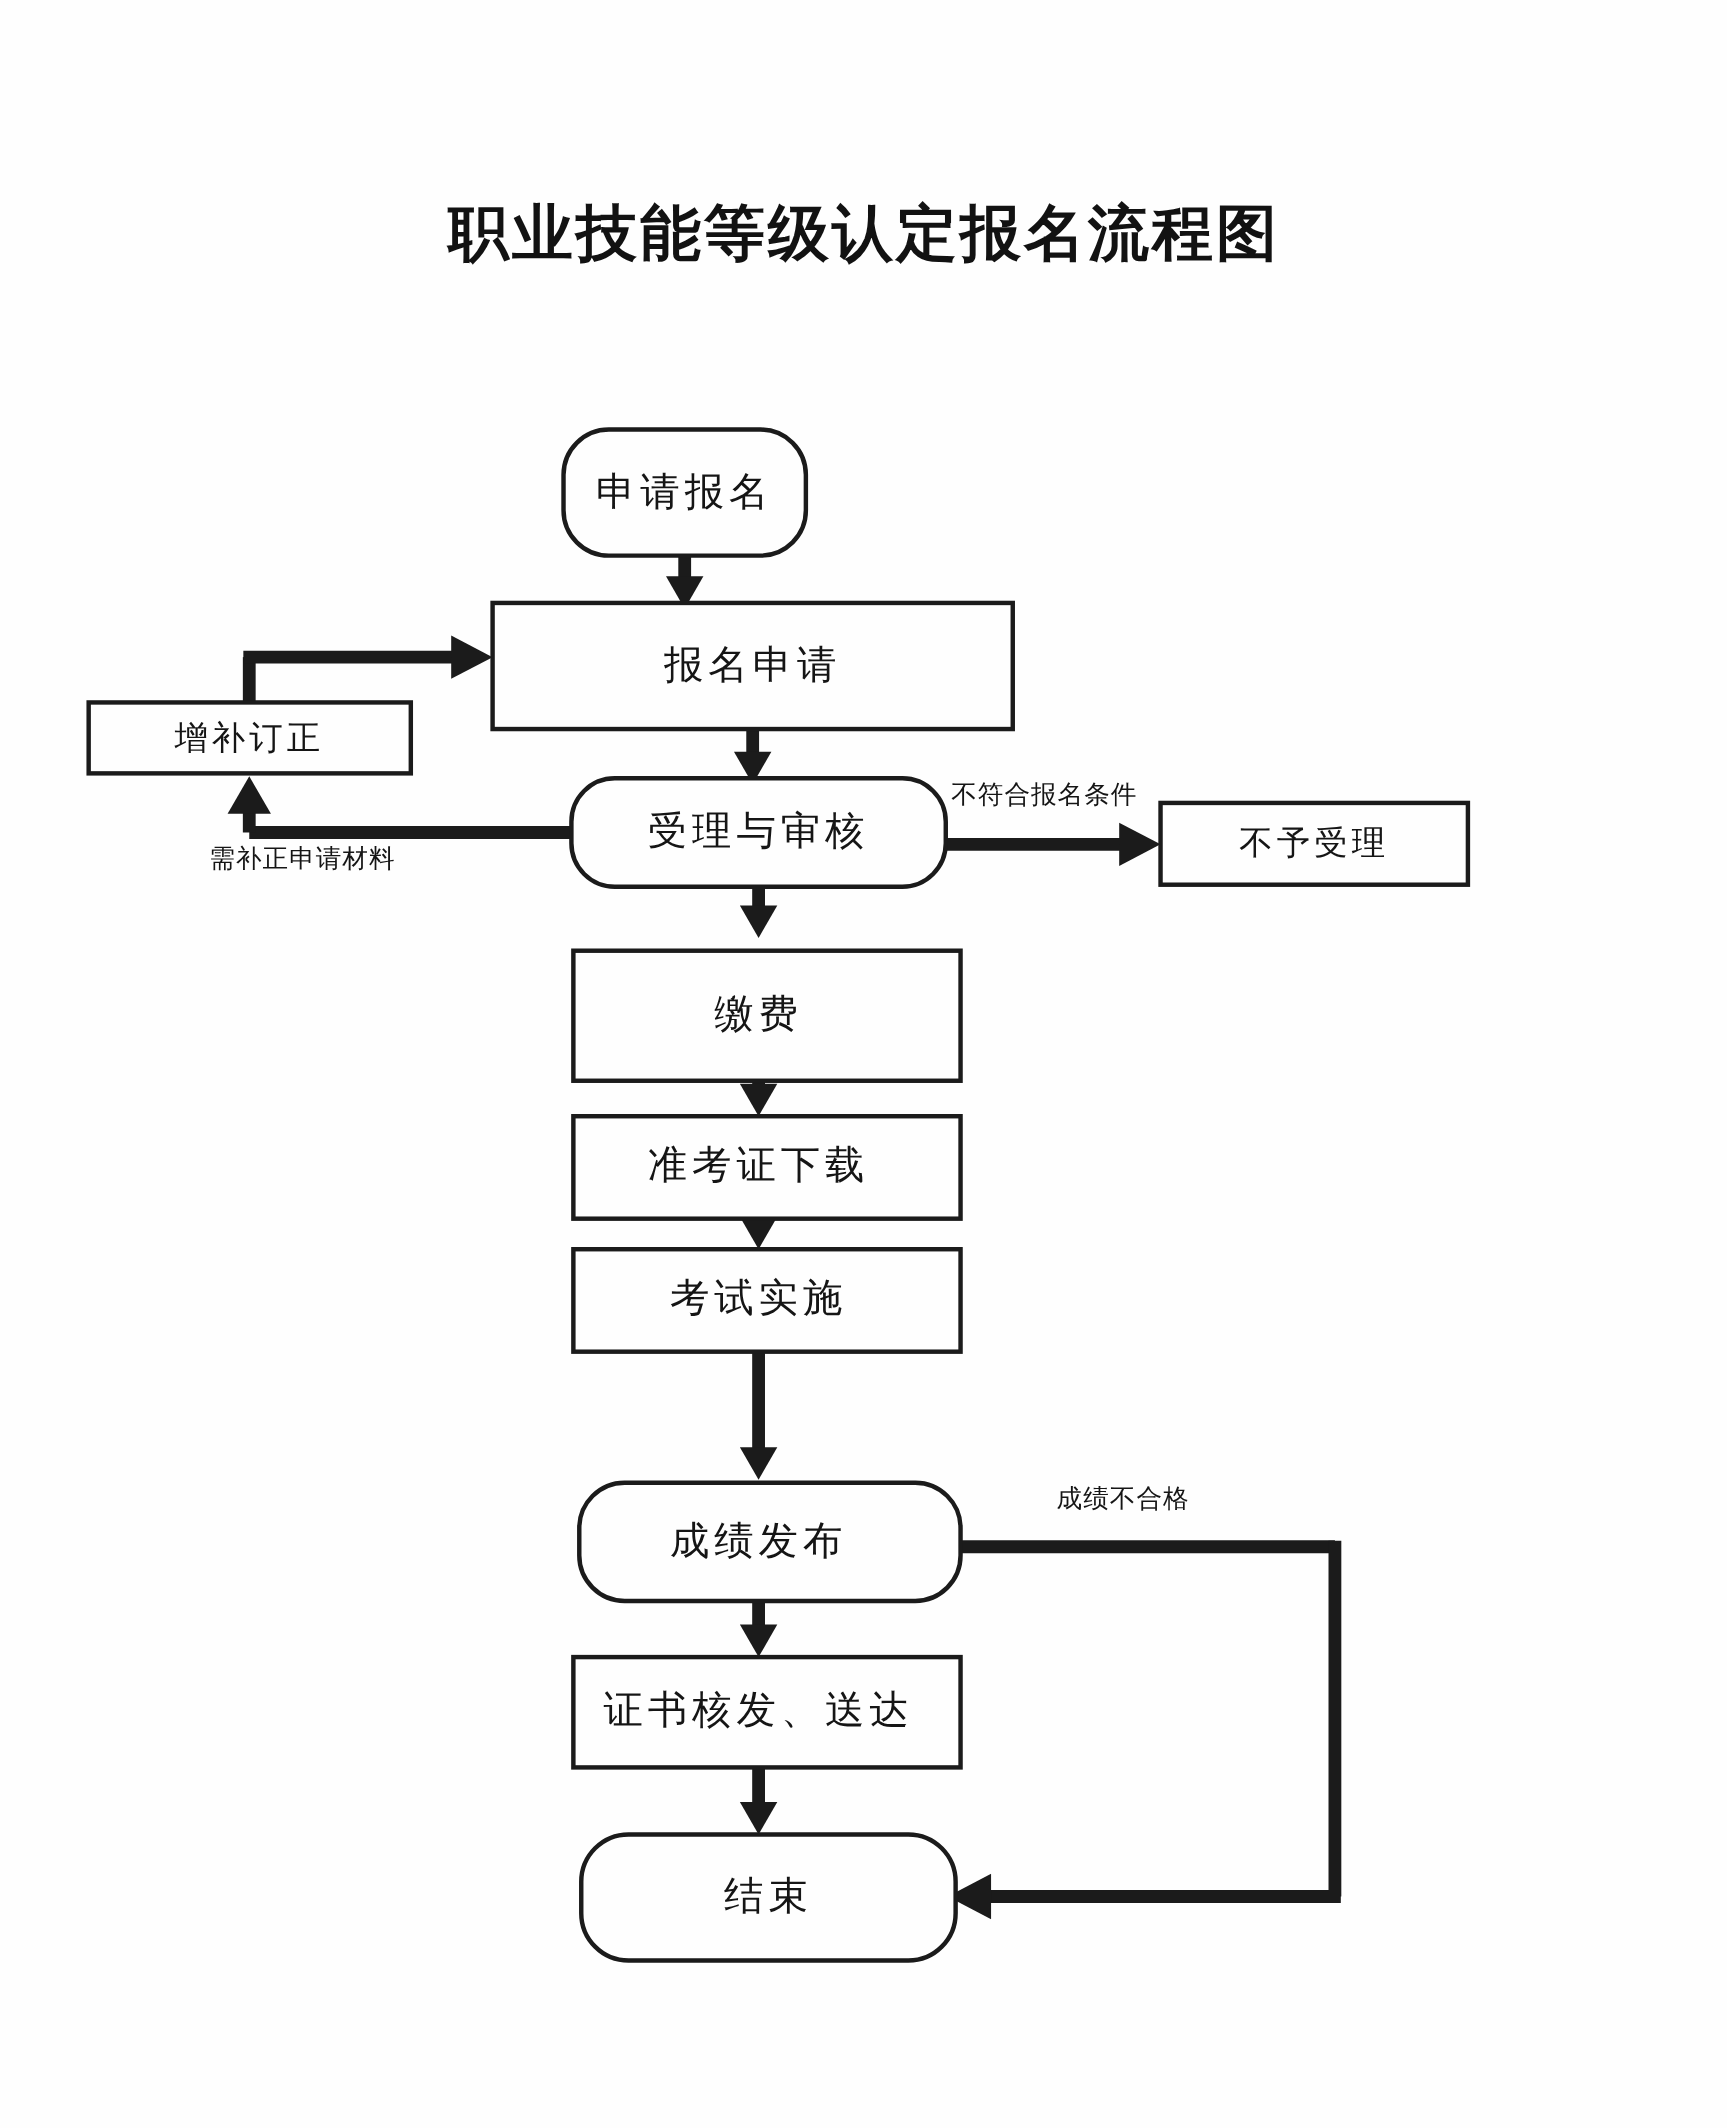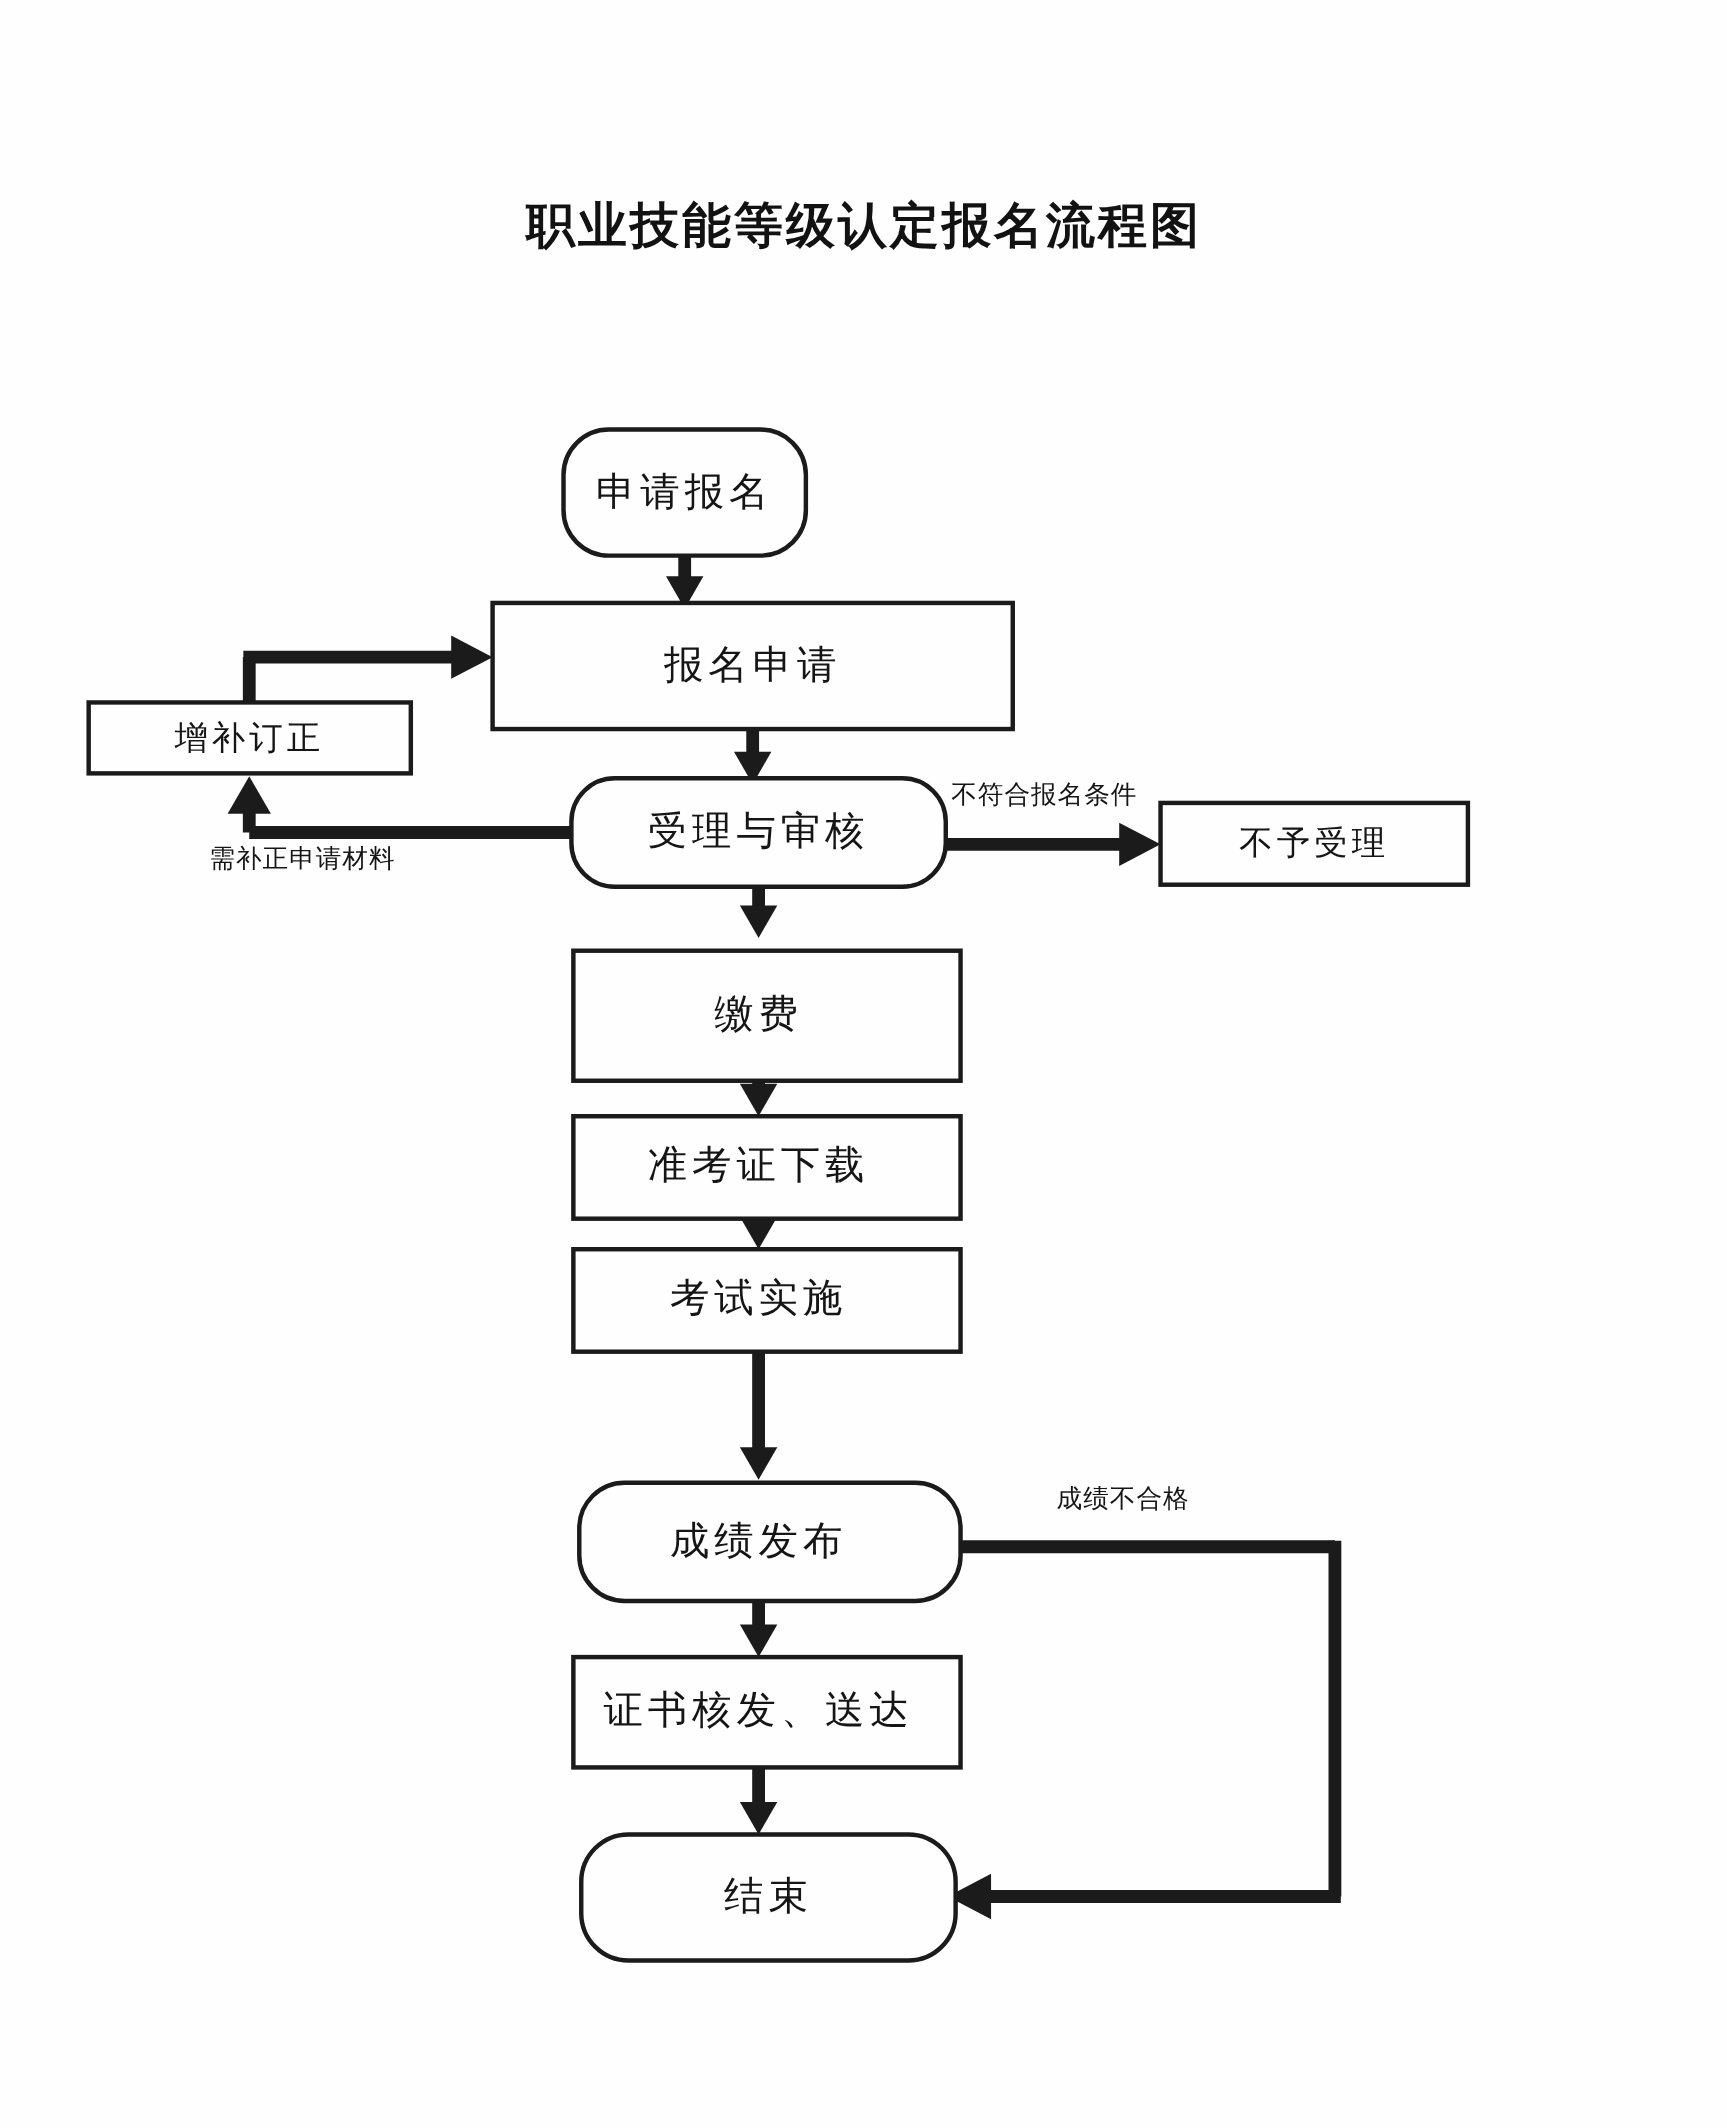--- a/index.html
+++ b/index.html
@@ -21,21 +21,21 @@
     background: #fefefe;
   }
   #flow-title {
     position: absolute;
     left: 0;
     top: 193px;
     width: 1728px;
     text-align: center;
     font-family: "DejaVu Serif", "Liberation Serif", serif;
     font-weight: bold;
-    font-size: 49px;
+    font-size: 61px;
     letter-spacing: 3px;
     color: #121212;
     white-space: nowrap;
   }
   #chart-svg {
     position: absolute;
     left: 0;
     top: 0;
   }
   .node-shape {

